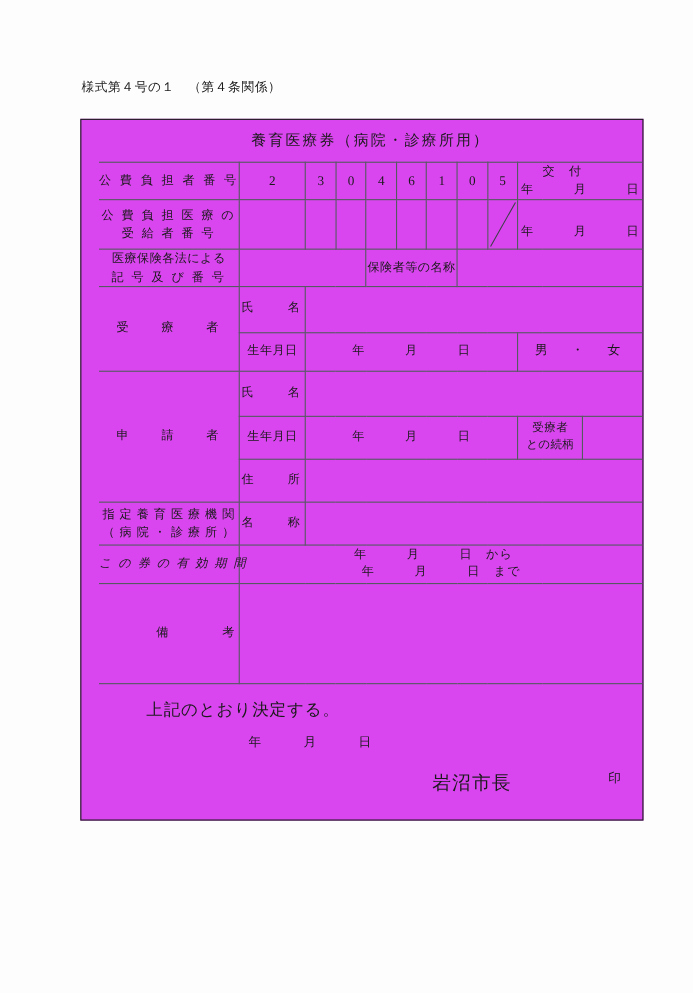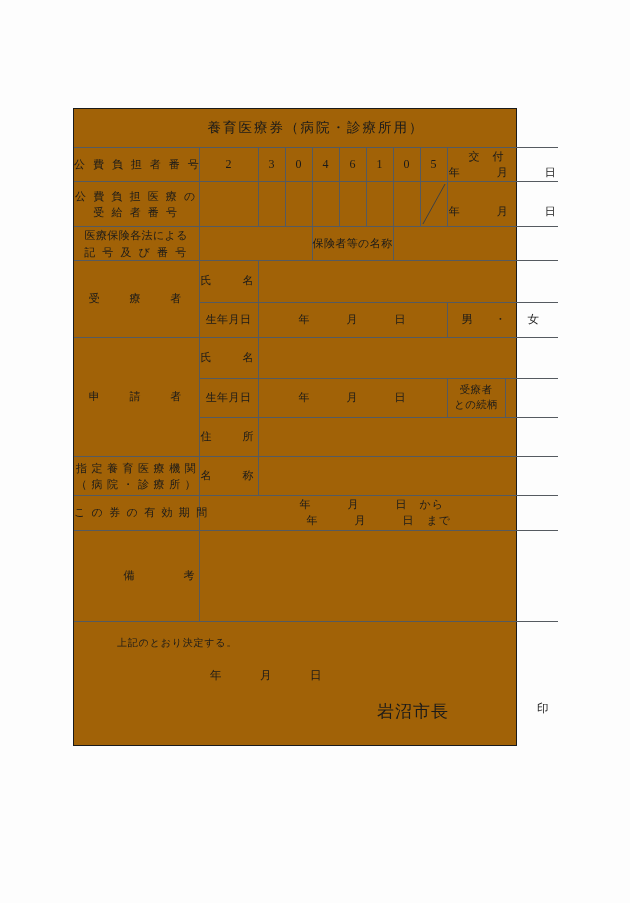--- a/index.html
+++ b/index.html
@@ -33,25 +33,26 @@
     font-size: 11.5px;
     letter-spacing: 0.6px;
     white-space: nowrap;
   }
 
   
   .frame {
     position: absolute;
     left: 73px;
     top: 108px;
-    width: 444px;
+    width: 512px;
     height: 638px;
     border: 1.6px solid #1a1a1a;
     box-sizing: border-box;
-    background: #a16207;
+    background: #d946ef;
+    padding-left: 16px;
   }
 
   table.form {
     width: 100%;
     height: 100%;
     border-collapse: collapse;
     table-layout: fixed;
     font-size: 11px;
   }
   table.form td {
@@ -123,21 +124,21 @@
   
   .decision {
     position: relative;
     height: 100%;
     text-align: left;
   }
   .decision .d-line1 {
     position: absolute;
     left: 43px;
     top: 14px;
-    font-size: 10px;
+    font-size: 15px;
     letter-spacing: 0.8px;
     white-space: nowrap;
   }
   .decision .d-line2 {
     position: absolute;
     left: 136px;
     top: 45px;
     font-size: 11.5px;
     letter-spacing: 1px;
     white-space: nowrap;
@@ -158,20 +159,21 @@
     white-space: nowrap;
   }
 
   .gender { font-size: 11.5px; letter-spacing: 5px; margin-top: 12px; }
 </style>
 </head>
 <body>
 
 <div class="page">
 
+  <div class="form-number">様式第４号の１　（第４条関係）</div>
 
   <div class="frame">
     <table class="form">
       <colgroup>
         <col style="width:125px">
         <col style="width:59px">
         <col style="width:27px">
         <col style="width:27px">
         <col style="width:27px">
         <col style="width:27px">
@@ -354,21 +356,21 @@
         </td>
         <td>
           <span class="lbl" style="letter-spacing:3px">名　　称</span>
         </td>
         <td colspan="10">
           <span></span>
         </td>
       </tr>
 
       <tr>
-        <td style="height:34px;">
+        <td style="height:34px;font-style:italic;">
           <span class="lbl" style="letter-spacing:1.8px">こ の 券 の 有 効 期 間</span>
         </td>
         <td colspan="11">
           <span class="sp-lg"></span>
           <span class="date-run">年　　　月　　　日　から</span>
           <span class="sp-xl"></span>
           <span class="date-run">年　　　月　　　日　まで</span>
         </td>
       </tr>
 

